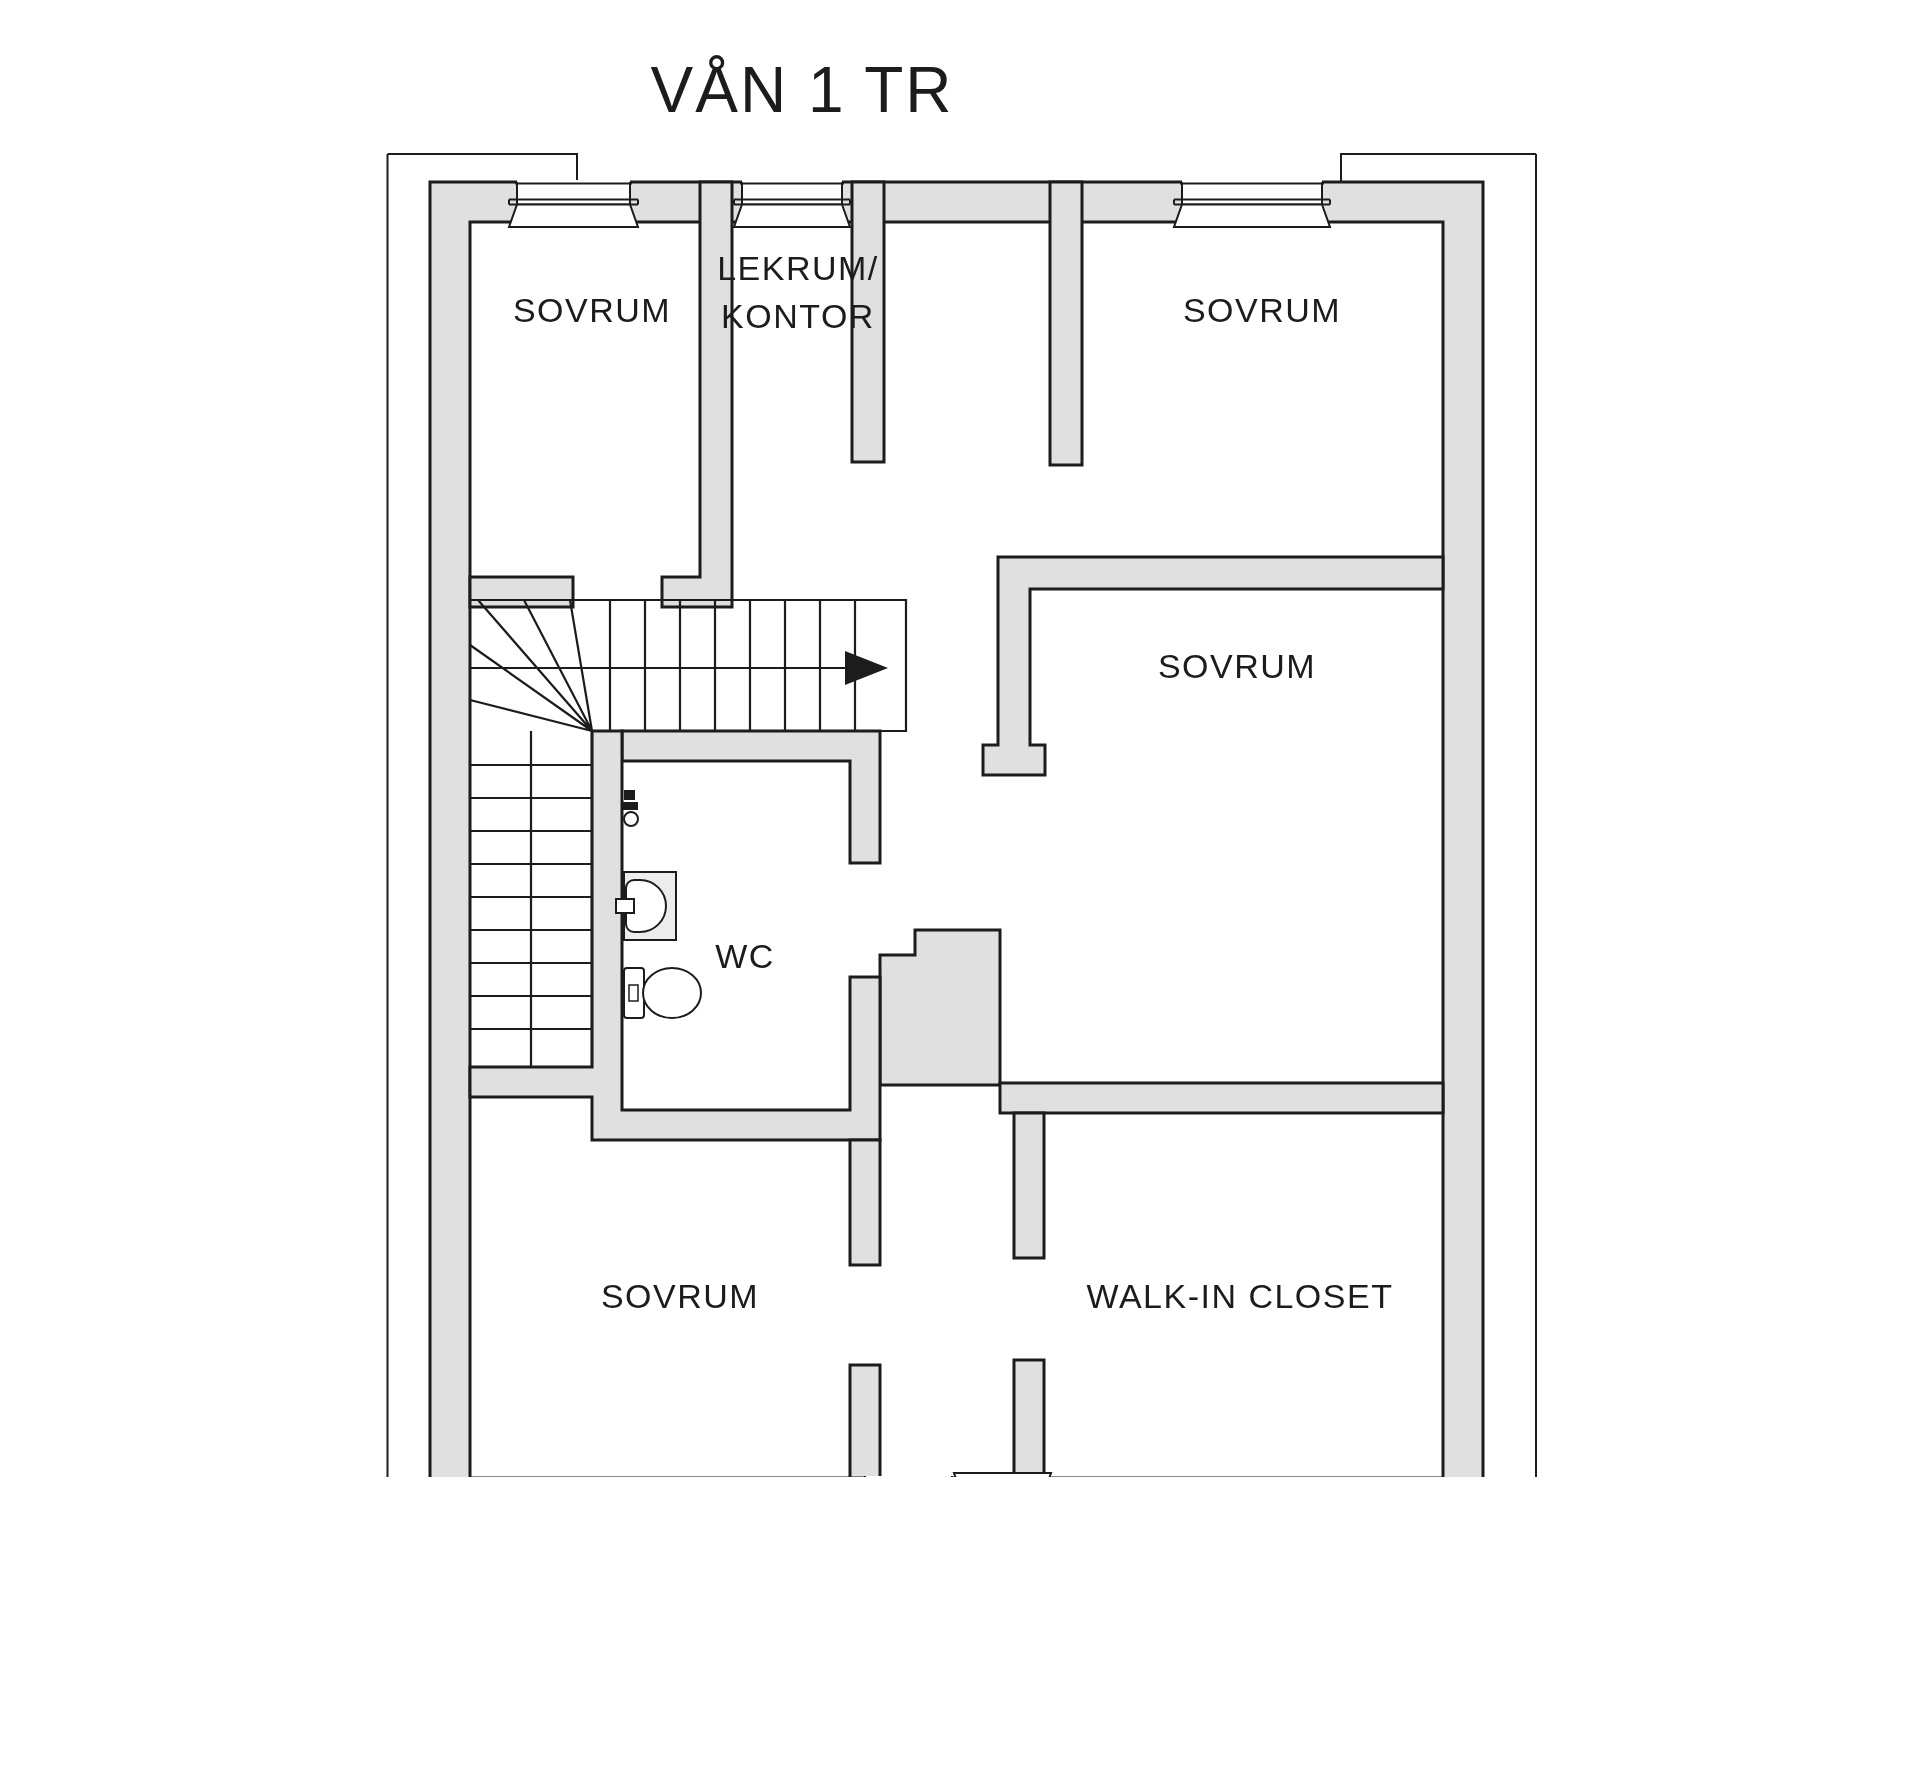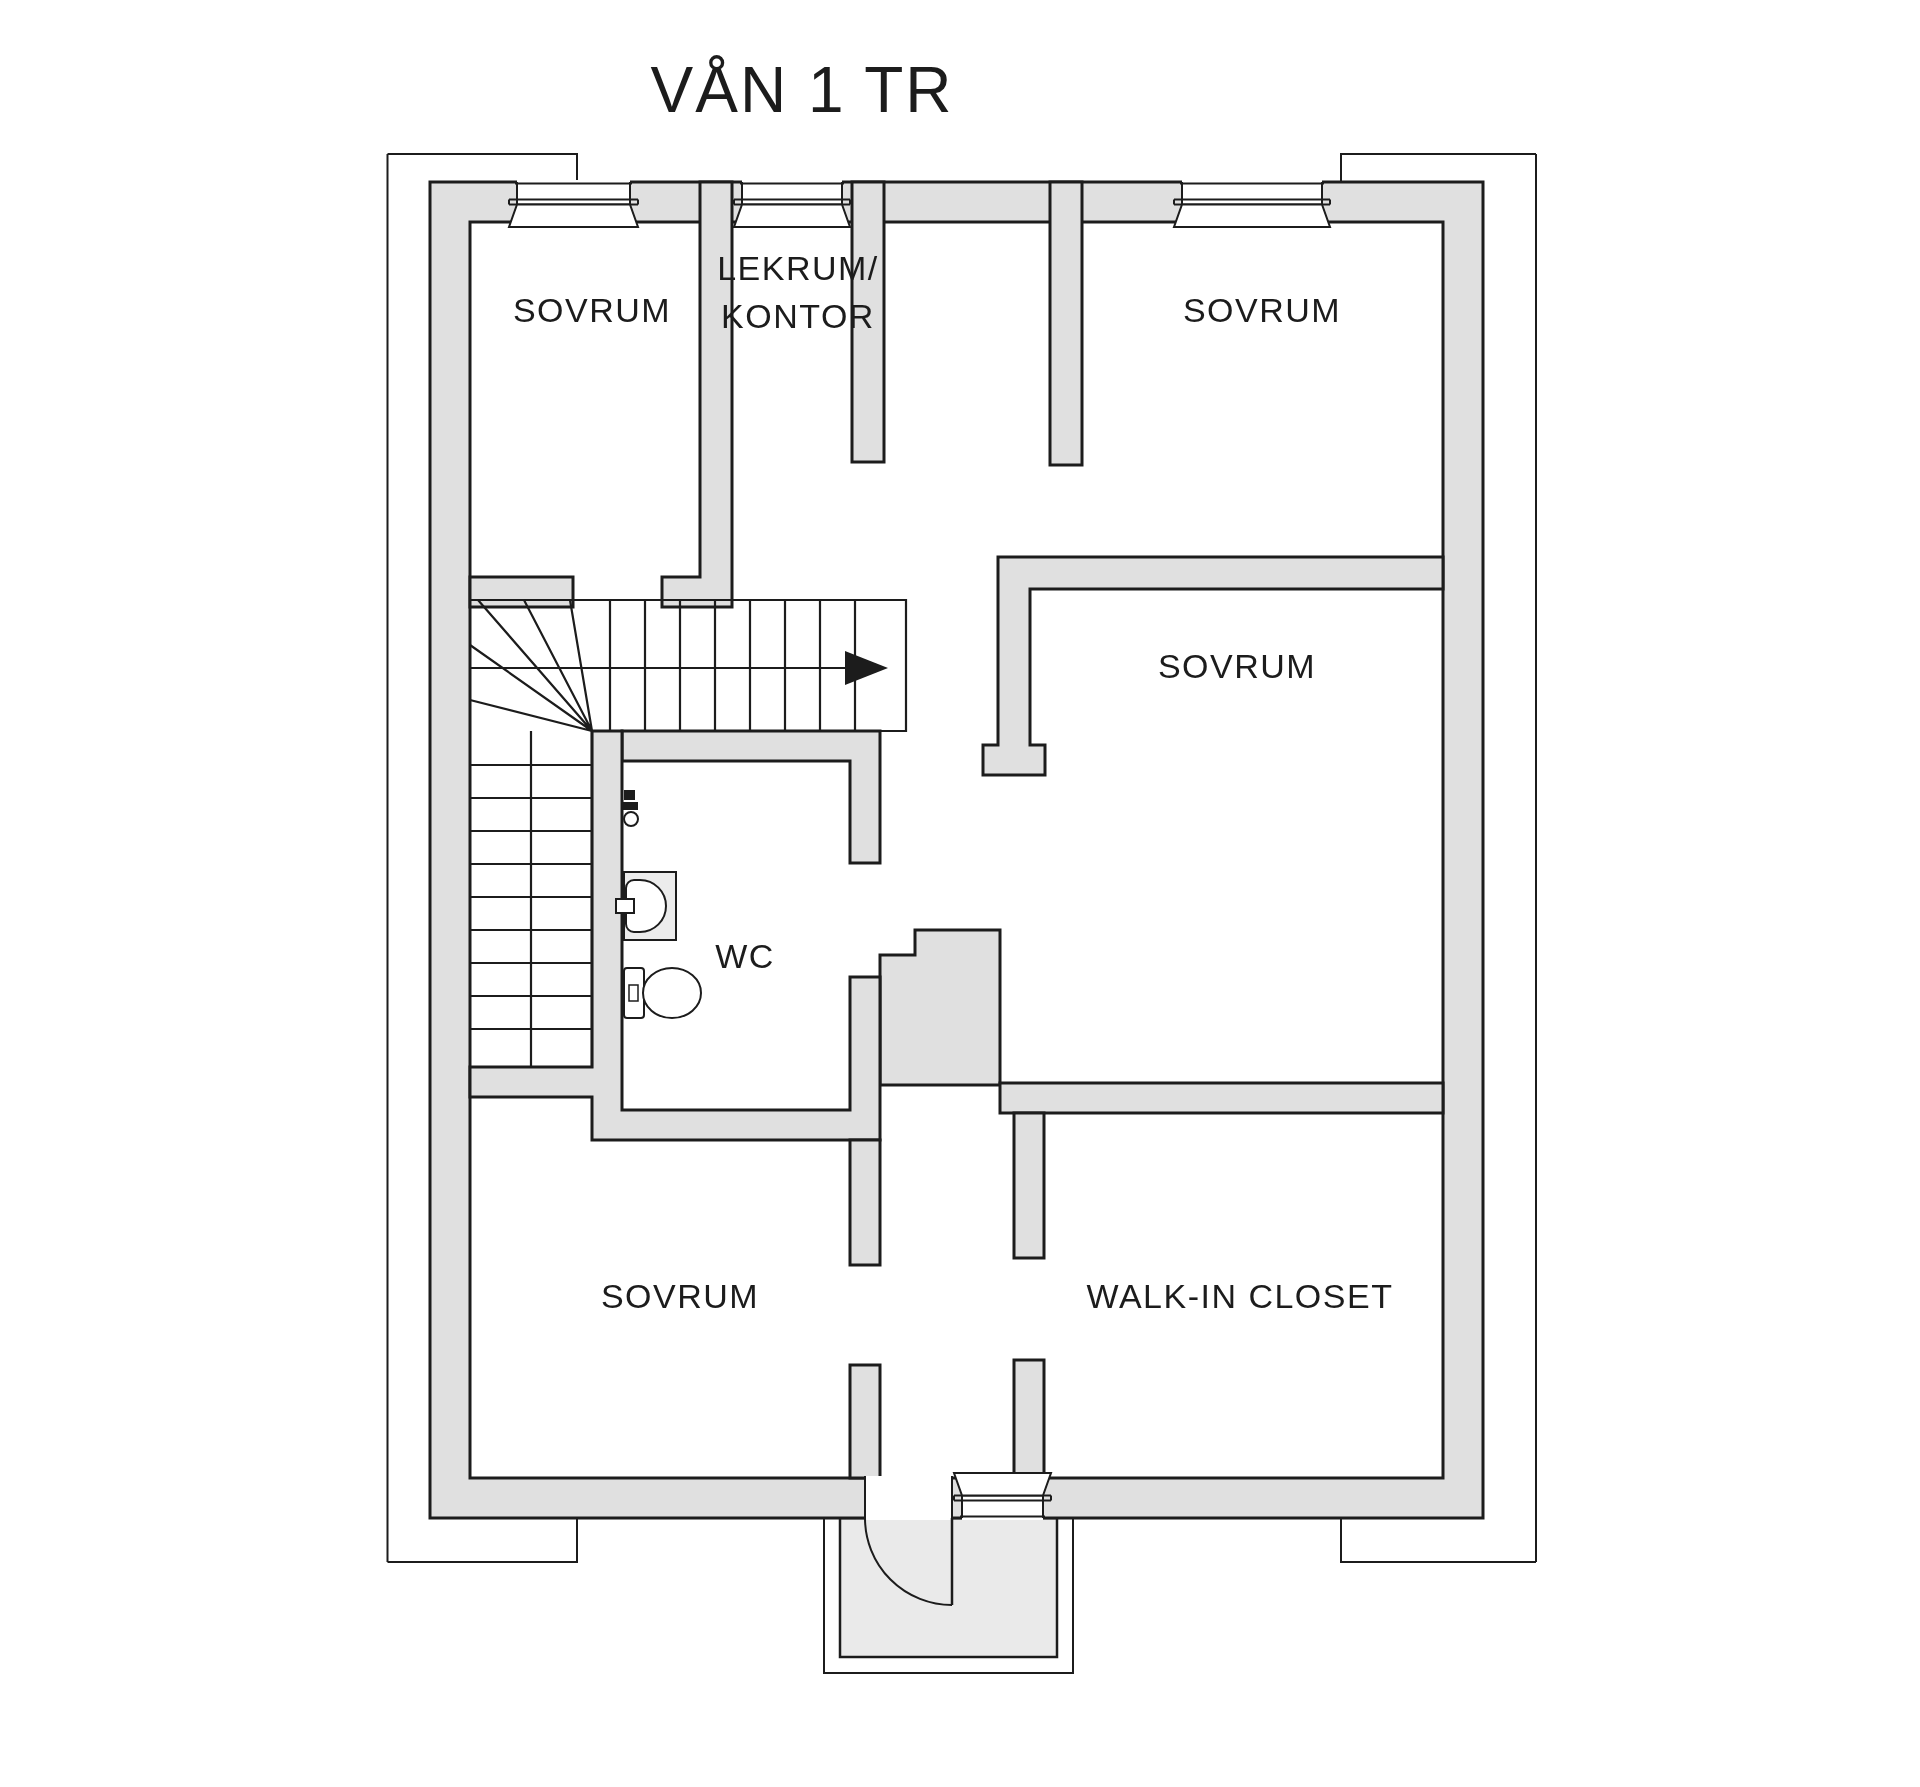--- a/index.html
+++ b/index.html
@@ -1,20 +1,20 @@
 <!DOCTYPE html>
 <html style="--wall-fill: #e0e0e0; --wall-stroke: #1c1c1c; --balcony-fill: #eaeaea; --fixture-fill: #ececec; --bg: #ffffff; --text: #1c1c1c;"><head>
 <meta charset="utf-8">
 <style>
   :root{
     --wall-fill:#e0e0e0; --wall-stroke:#1c1c1c; --balcony-fill:#eaeaea;
     --fixture-fill:#ececec; --bg:#ffffff; --text:#1c1c1c;
   }
   html,body{margin:0;padding:0;background:var(--bg);}
-  .page{width:1920px;height:1787px;position:relative;background:var(--bg);}
+  .page{width:1920px;height:1477px;position:relative;background:var(--bg);}
   svg{display:block;}
   svg text{font-family:"Liberation Sans",sans-serif;fill:var(--text);}
   .title-text{font-size:64px;font-weight:500;letter-spacing:2px;}
   .room-label{font-size:34px;font-weight:400;letter-spacing:1.5px;}
   .wall{fill:var(--wall-fill);stroke:var(--wall-stroke);stroke-width:3;stroke-linejoin:miter;}
   .cut{fill:var(--bg);stroke:none;}
   .thinline{fill:none;stroke:var(--wall-stroke);stroke-width:2;}
   .winline{fill:none;stroke:var(--wall-stroke);stroke-width:2;}
   .winfill{fill:var(--bg);stroke:var(--wall-stroke);stroke-width:2;}
   .stair{fill:none;stroke:var(--wall-stroke);stroke-width:2.2;}

